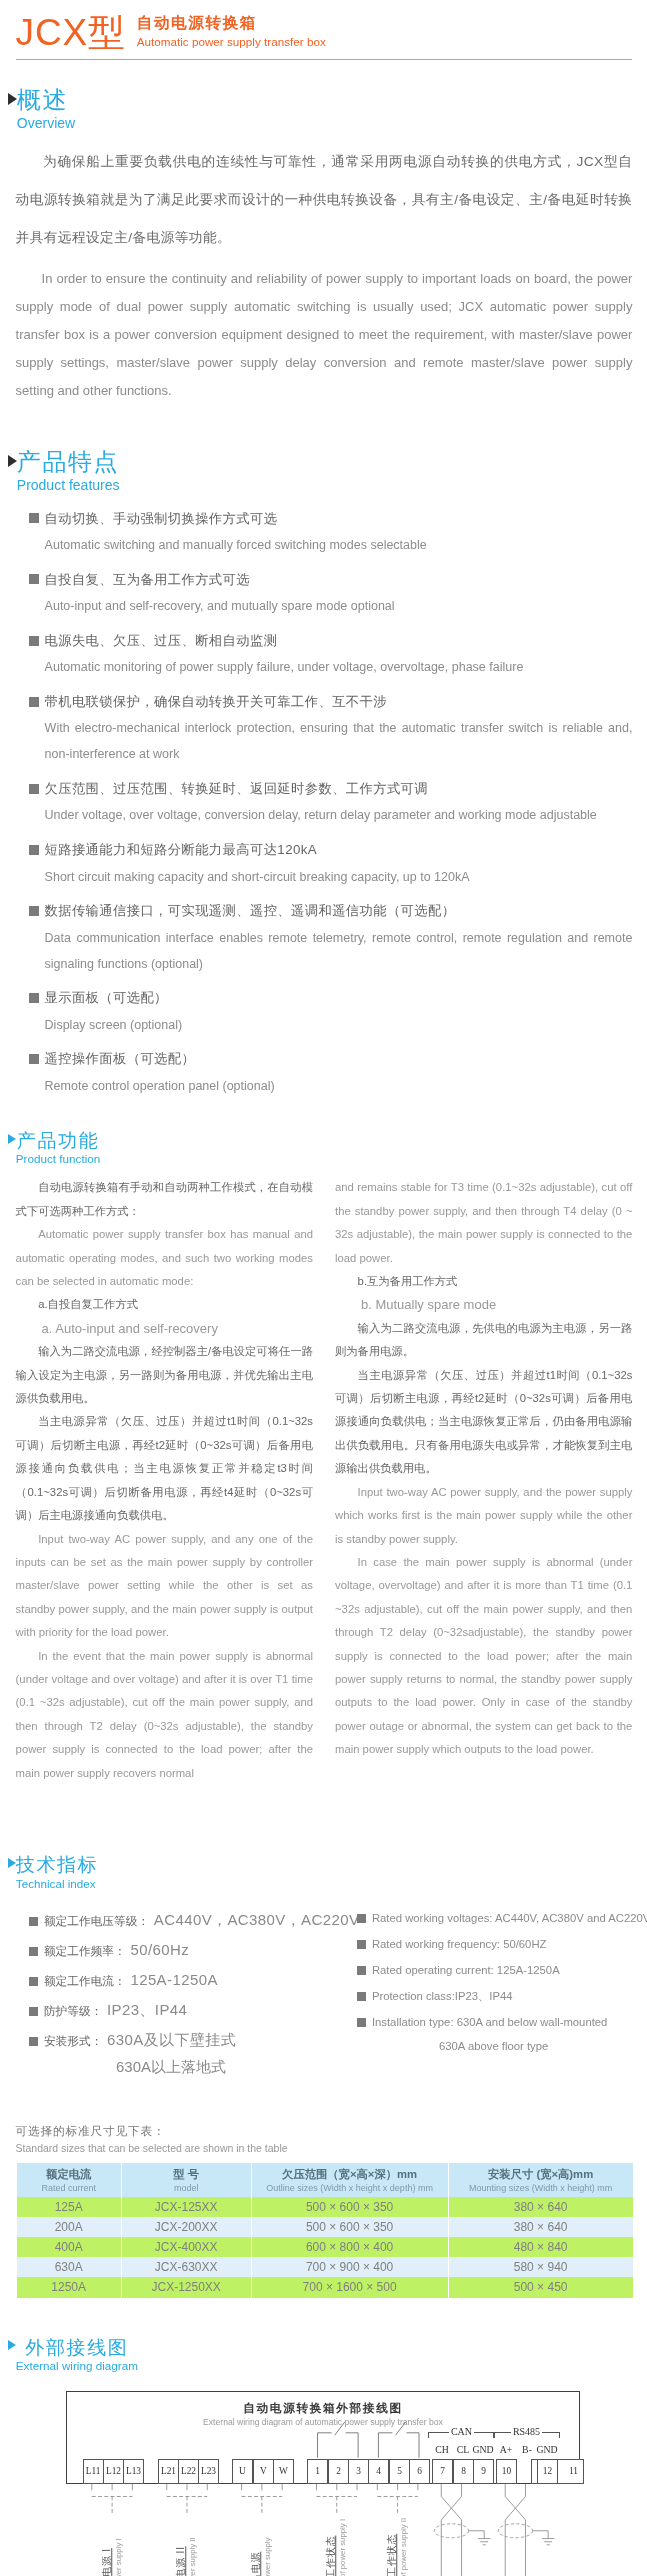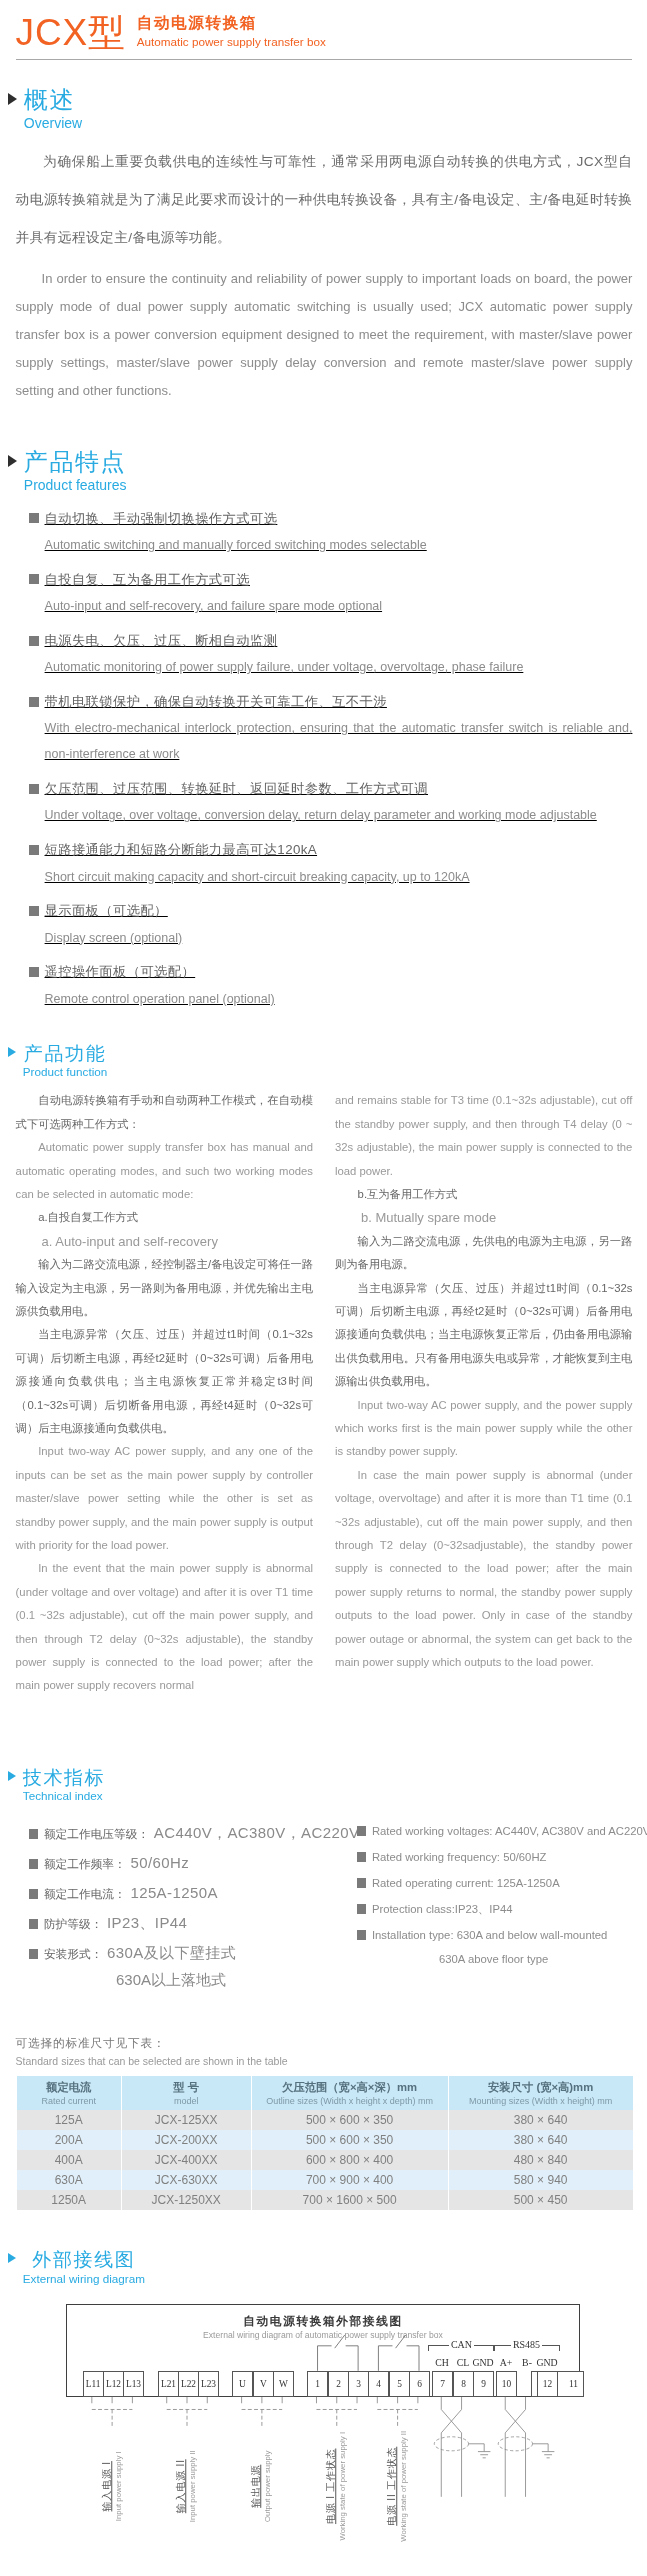--- a/index.html
+++ b/index.html
@@ -7,39 +7,39 @@
   .page{width:648px;min-height:2576px;position:relative;overflow:hidden;}
 
   
   .hdr{display:flex;align-items:flex-end;gap:11px;margin:12.5px 15.6px 0 15.6px;padding-bottom:9.4px;border-bottom:0.8px solid #a8a8a8;}
   .hdr-model{font-size:37px;line-height:34px;color:#f26222;letter-spacing:0.8px;}
   .hdr-titles{padding-bottom:1.6px;}
   .hdr-zh{font-size:15.6px;font-weight:bold;color:#f26222;letter-spacing:1.6px;}
   .hdr-en{font-size:11.7px;color:#f26222;margin-top:1.6px;}
 
   
-  .sec-hd{display:flex;align-items:flex-start;gap:7px;margin-left:7.8px;}
+  .sec-hd{display:flex;align-items:flex-start;margin-left:7.8px;}
   .tri{width:0;height:0;border-style:solid;display:inline-block;}
   .tri.dark{border-width:6.2px 0 6.2px 9.4px;border-color:transparent transparent transparent #2e2e2e;margin-top:6.2px;}
   .tri.blue{border-width:5.5px 0 5.5px 8.6px;border-color:transparent transparent transparent #29abe2;margin-top:3.9px;}
   .sec-zh{color:#29abe2;}
   .sec-en{color:#29abe2;}
   .lg .sec-zh{font-size:24px;line-height:26.5px;letter-spacing:1.6px;}
   .lg .sec-en{font-size:14px;margin-top:1.6px;}
   .md .sec-zh{font-size:19px;line-height:21px;letter-spacing:1.6px;text-align:center;}
   .md .sec-en{font-size:11.7px;margin-top:1.6px;}
 
   
   .ov{margin-top:26.5px;}
   .zh-para{margin:12.5px 15.6px 0 15.6px;font-size:13.7px;color:#6b6b6b;line-height:38px;text-align:justify;text-indent:2em;letter-spacing:0.4px;}
   .en-para{margin:7.8px 15.6px 0 15.6px;font-size:13px;color:#8c8c8c;line-height:28px;text-align:justify;text-indent:2em;}
 
   
   .feat-wrap{margin:12.5px 15.6px 0 29px;}
-  .feat{margin-bottom:8.6px;text-decoration:underline;}
+  .feat{margin-bottom:8.6px;}
   .feat-zh{font-size:13.3px;color:#646464;line-height:26.5px;letter-spacing:0.4px;}
   .sq{display:inline-block;width:10px;height:10px;background:#7a7a7a;margin-right:5.5px;vertical-align:-0.8px;}
   .feat-en{font-size:12.5px;color:#8c8c8c;line-height:26px;margin-left:15.6px;text-align:justify;}
 
   
   .func{margin-top:31px;}
   .cols{display:flex;gap:22px;margin:11px 15.6px 0 15.6px;}
   .col{flex:1;min-width:0;}
   .p-zh{font-size:11.3px;color:#666;line-height:23.4px;text-align:justify;text-indent:2em;margin:0;}
   .p-en{font-size:11.3px;color:#999;line-height:23.4px;text-align:justify;text-indent:2em;margin:0;}
@@ -61,21 +61,21 @@
 
   
   .sizes{margin:45px 15.6px 0 15.6px;}
   .sz-zh{font-size:11.7px;color:#777;letter-spacing:0.8px;}
   .sz-en{font-size:10.5px;color:#999;margin-top:3.1px;}
   table.sz{border-collapse:separate;border-spacing:1.6px 0.8px;width:618px;margin-top:9.4px;}
   table.sz th{background:#c9e8f7;font-weight:normal;padding:3.9px 1.6px;}
   table.sz th .h-zh{font-size:11.3px;color:#55707e;display:block;font-weight:bold;}
   table.sz th .h-en{font-size:9px;color:#7e99a7;display:block;margin-top:0.8px;}
   table.sz td{text-align:center;font-size:12px;color:#808080;padding:3.1px 1.6px;}
-  table.sz tr.odd td{background:#e5e5e5;}
+  table.sz tr.odd td{background:#bef264;}
   table.sz tr.even td{background:#e0eff9;text-align:center;}
   .c1{width:17%;} .c2{width:21%;} .c3{width:32%;} .c4{width:30%;}
 
   
   .wiring{margin-top:39px;}
   .dgm{position:relative;margin:19px 0 0 66px;width:515px;}
   .dbox{position:relative;width:512px;height:91px;border:1.6px solid #3f3f3f;background:#fff;}
   .dbox-zh{text-align:center;margin-top:8.6px;font-size:11.7px;font-weight:bold;color:#3a3a3a;letter-spacing:1.6px;}
   .dbox-en{text-align:center;font-size:8.6px;color:#9a9a9a;margin-top:1.6px;}
   .tcell{position:absolute;bottom:-0.8px;width:19px;height:23.4px;border:0.8px solid #555;background:#fff;
@@ -126,37 +126,41 @@
         <div class="sec-en">Product features</div>
       </div>
     </div>
     <div class="feat-wrap">
       <div class="feat">
         <div class="feat-zh"><span class="sq"></span><span>自动切换、手动强制切换操作方式可选</span></div>
         <div class="feat-en">Automatic switching and manually forced switching modes selectable</div>
       </div>
       <div class="feat">
         <div class="feat-zh"><span class="sq"></span><span>自投自复、互为备用工作方式可选</span></div>
-        <div class="feat-en">Auto-input and self-recovery, and failure spare mode optional</div>
+        <div class="feat-en">Auto-input and self-recovery, and mutually spare mode optional</div>
       </div>
       <div class="feat">
         <div class="feat-zh"><span class="sq"></span><span>电源失电、欠压、过压、断相自动监测</span></div>
         <div class="feat-en">Automatic monitoring of power supply failure, under voltage, overvoltage, phase failure</div>
       </div>
       <div class="feat">
         <div class="feat-zh"><span class="sq"></span><span>带机电联锁保护，确保自动转换开关可靠工作、互不干涉</span></div>
         <div class="feat-en">With electro-mechanical interlock protection, ensuring that the automatic transfer switch is reliable and, non-interference at work</div>
       </div>
       <div class="feat">
         <div class="feat-zh"><span class="sq"></span><span>欠压范围、过压范围、转换延时、返回延时参数、工作方式可调</span></div>
         <div class="feat-en">Under voltage, over voltage, conversion delay, return delay parameter and working mode adjustable</div>
       </div>
       <div class="feat">
         <div class="feat-zh"><span class="sq"></span><span>短路接通能力和短路分断能力最高可达120kA</span></div>
         <div class="feat-en">Short circuit making capacity and short-circuit breaking capacity, up to 120kA</div>
+      </div>
+      <div class="feat">
+        <div class="feat-zh"><span class="sq"></span><span>数据传输通信接口，可实现遥测、遥控、遥调和遥信功能（可选配）</span></div>
+        <div class="feat-en">Data communication interface enables remote telemetry, remote control, remote regulation and remote signaling functions (optional)</div>
       </div>
       <div class="feat">
         <div class="feat-zh"><span class="sq"></span><span>显示面板（可选配）</span></div>
         <div class="feat-en">Display screen (optional)</div>
       </div>
       <div class="feat">
         <div class="feat-zh"><span class="sq"></span><span>遥控操作面板（可选配）</span></div>
         <div class="feat-en">Remote control operation panel (optional)</div>
       </div>
     </div>

